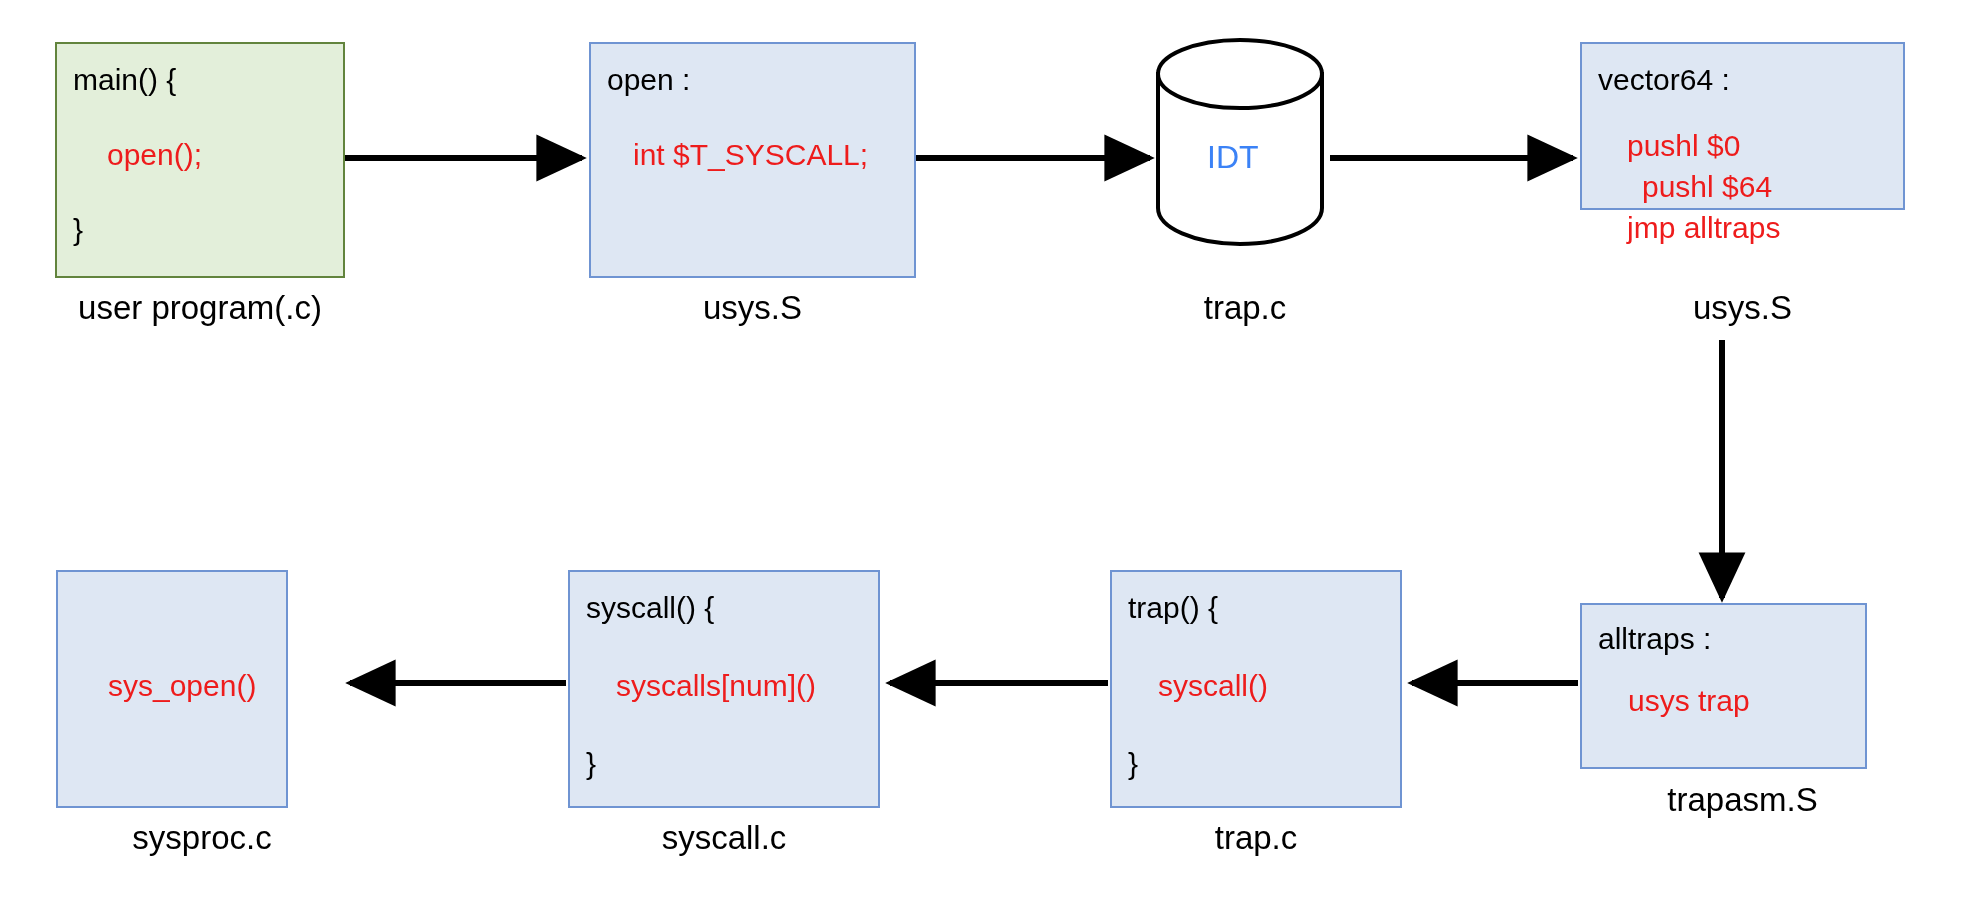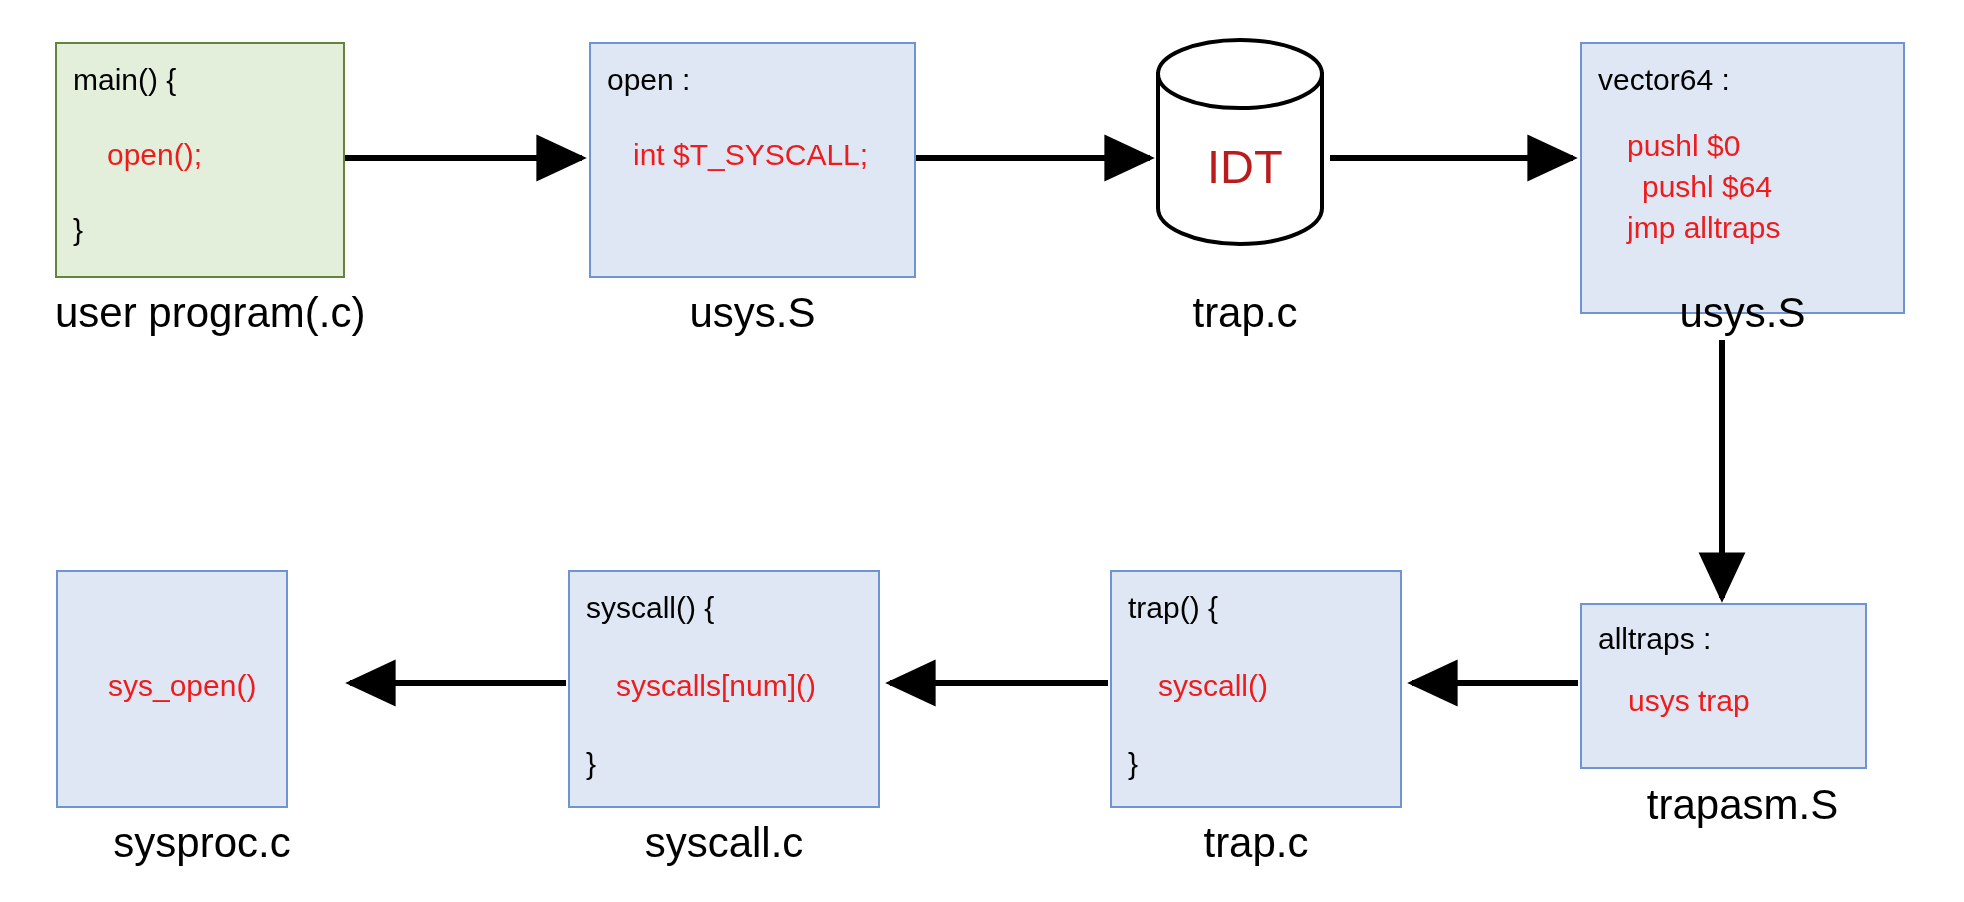--- a/index.html
+++ b/index.html
@@ -28,35 +28,35 @@
     position:absolute;
     white-space:pre;
     line-height:1.05;
   }
   .code.black{color:#000000;}
   .code.red{color:#ee1c1c;}
 
   .caption{
     position:absolute;
     color:#000000;
-    font-size:42px;
+    font-size:33px;
     text-align:center;
     white-space:nowrap;
     line-height:1.1;
   }
 
   .hdr{font-size:30px;}
   .ln{font-size:30px;}
 
   svg.layer{position:absolute;left:0;top:0;width:1964px;height:902px;pointer-events:none;}
 
   .cyl-label{
     position:absolute;
-    font-size:47px;
-    color:#b91c1c;
+    font-size:32px;
+    color:#3b82f6;
     white-space:nowrap;
   }
 </style>
 </head>
 <body>
 
 <div id="stage">
 
   <svg class="layer" viewBox="0 0 1964 902">
     <defs>
@@ -109,21 +109,21 @@
 
   <div class="node" style="left:1150px;top:36px;width:190px;height:210px;">
     <svg width="190" height="210" viewBox="0 0 190 210">
       <path d="M8,38 L8,172 A82,36 0 0,0 172,172 L172,38 Z" fill="#ffffff" stroke="#000000" stroke-width="4"></path>
       <ellipse cx="90" cy="38" rx="82" ry="34" fill="#ffffff" stroke="#000000" stroke-width="4"></ellipse>
     </svg>
     <div class="cyl-label" style="left:57px;top:103px;">IDT</div>
   </div>
   <div class="caption" style="left:1150px;top:290px;width:190px;">trap.c</div>
 
-  <div class="node box" style="left:1580px;top:42px;width:325px;height:272px;">
+  <div class="node box" style="left:1580px;top:42px;width:325px;height:168px;">
     <div class="code black hdr" style="left:16px;top:20px;">vector64 :</div>
     <div class="code red ln" style="left:45px;top:86px;">pushl $0</div>
     <div class="code red ln" style="left:45px;top:127px;margin-left:15px;">pushl $64</div>
     <div class="code red ln" style="left:45px;top:168px;">jmp alltraps</div>
   </div>
   <div class="caption" style="left:1580px;top:290px;width:325px;">usys.S</div>
 
   <div class="node box" style="left:56px;top:570px;width:232px;height:238px;">
     <div class="code red ln" style="left:50px;top:98px;">sys_open()</div>
   </div>

